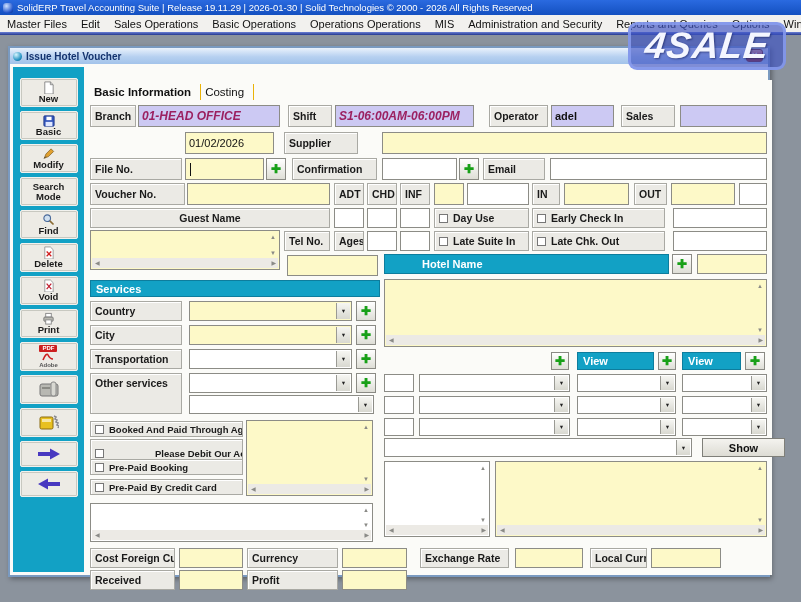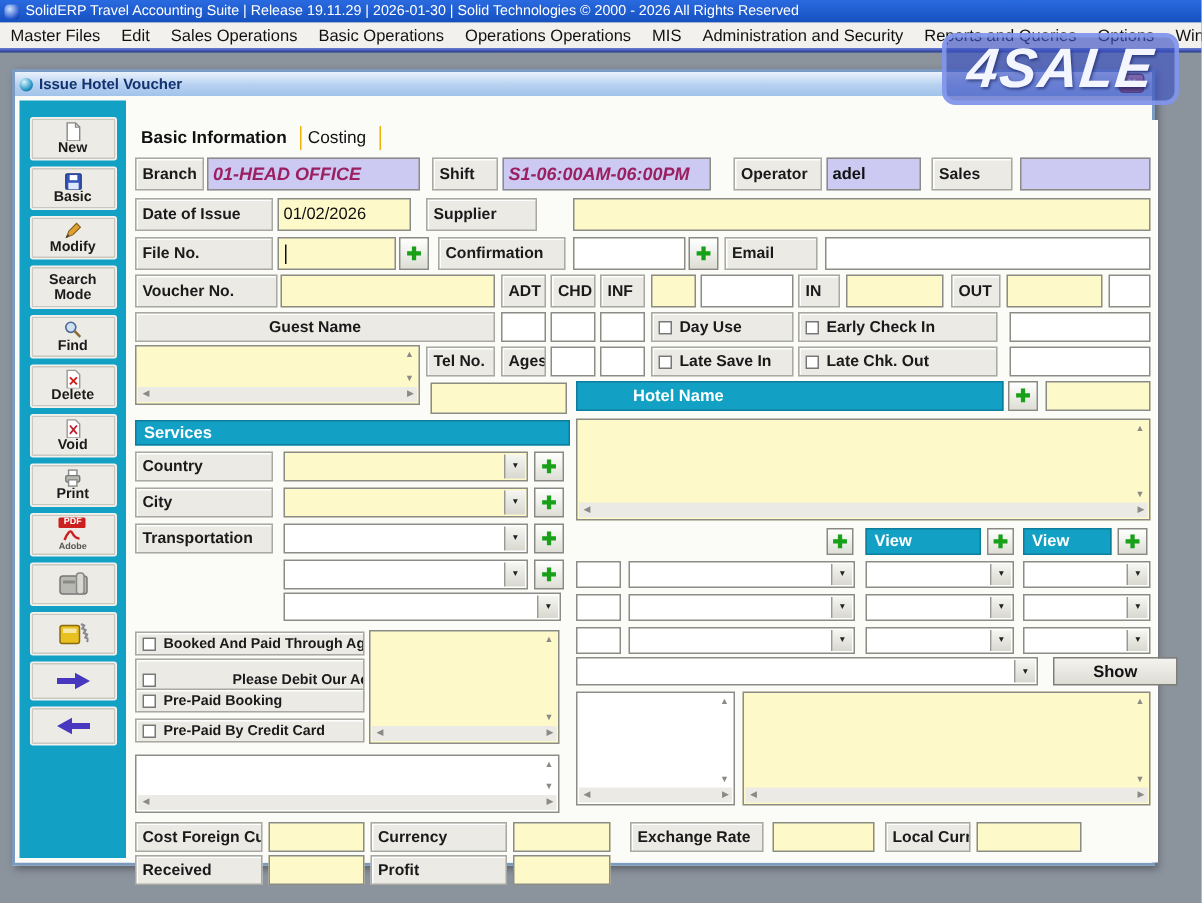--- a/index.html
+++ b/index.html
@@ -220,21 +220,20 @@
 
         <div class="lbl" style="left:3px;top:25px;width:46px;height:22px;">Branch</div>
         <div class="fd lv maroon" style="left:51px;top:25px;width:142px;height:22px;">01-HEAD OFFICE</div>
         <div class="lbl" style="left:201px;top:25px;width:44px;height:22px;">Shift</div>
         <div class="fd lv maroon" style="left:248px;top:25px;width:139px;height:22px;">S1-06:00AM-06:00PM</div>
         <div class="lbl" style="left:402px;top:25px;width:59px;height:22px;">Operator</div>
         <div class="fd lv" style="left:464px;top:25px;width:63px;height:22px;">adel</div>
         <div class="lbl" style="left:534px;top:25px;width:54px;height:22px;">Sales</div>
         <div class="fd lv" style="left:593px;top:25px;width:87px;height:22px;"></div>
 
-        <div class="lbl" style="left:3px;top:52px;width:92px;height:22px;">Date of Issue</div>
         <div class="fd yl" style="left:98px;top:52px;width:89px;height:22px;">01/02/2026</div>
         <div class="lbl" style="left:197px;top:52px;width:74px;height:22px;">Supplier</div>
         <div class="fd yl" style="left:295px;top:52px;width:385px;height:22px;"></div>
 
         <div class="lbl" style="left:3px;top:78px;width:92px;height:22px;">File No.</div>
         <div class="fd yl" style="left:98px;top:78px;width:79px;height:22px;">
             <span class="caret"></span>
           </div>
         <div class="pl" style="left:179px;top:78px;width:20px;height:22px;">
             <span>✚</span>
@@ -273,21 +272,21 @@
             <span>Early Check In</span>
           </div>
         <div class="fd" style="left:586px;top:128px;width:94px;height:20px;"></div>
 
         <div class="lbl" style="left:197px;top:151px;width:46px;height:20px;">Tel No.</div>
         <div class="lbl" style="left:247px;top:151px;width:30px;height:20px;">Ages</div>
         <div class="fd" style="left:280px;top:151px;width:30px;height:20px;"></div>
         <div class="fd" style="left:313px;top:151px;width:30px;height:20px;"></div>
         <div class="cbx" style="left:347px;top:151px;width:95px;height:20px;">
             <span class="box"></span>
-            <span>Late Save In</span>
+            <span>Late Suite In</span>
           </div>
         <div class="cbx" style="left:445px;top:151px;width:133px;height:20px;">
             <span class="box"></span>
             <span>Late Chk. Out</span>
           </div>
         <div class="fd" style="left:586px;top:151px;width:94px;height:20px;"></div>
 
         <div class="ta yl" style="left:3px;top:150px;width:190px;height:40px;">
           <span class="sa sau">▲</span>
           <span class="sa sad" style="bottom:13px;">▼</span>
@@ -319,20 +318,21 @@
         <div class="pl" style="left:269px;top:245px;width:20px;height:20px;">
             <span>✚</span>
           </div>
         <div class="lbl" style="left:3px;top:269px;width:92px;height:20px;">Transportation</div>
         <div class="fd combo" style="left:102px;top:269px;width:163px;height:20px;">
             <span class="cbtn">▼</span>
           </div>
         <div class="pl" style="left:269px;top:269px;width:20px;height:20px;">
             <span>✚</span>
           </div>
+        <div class="lbl" style="left:3px;top:293px;width:92px;height:41px;align-items:flex-start;padding-top:3px;">Other services</div>
         <div class="fd combo" style="left:102px;top:293px;width:163px;height:20px;">
             <span class="cbtn">▼</span>
           </div>
         <div class="pl" style="left:269px;top:293px;width:20px;height:20px;">
             <span>✚</span>
           </div>
         <div class="fd combo" style="left:102px;top:315px;width:185px;height:19px;">
             <span class="cbtn">▼</span>
           </div>
 

